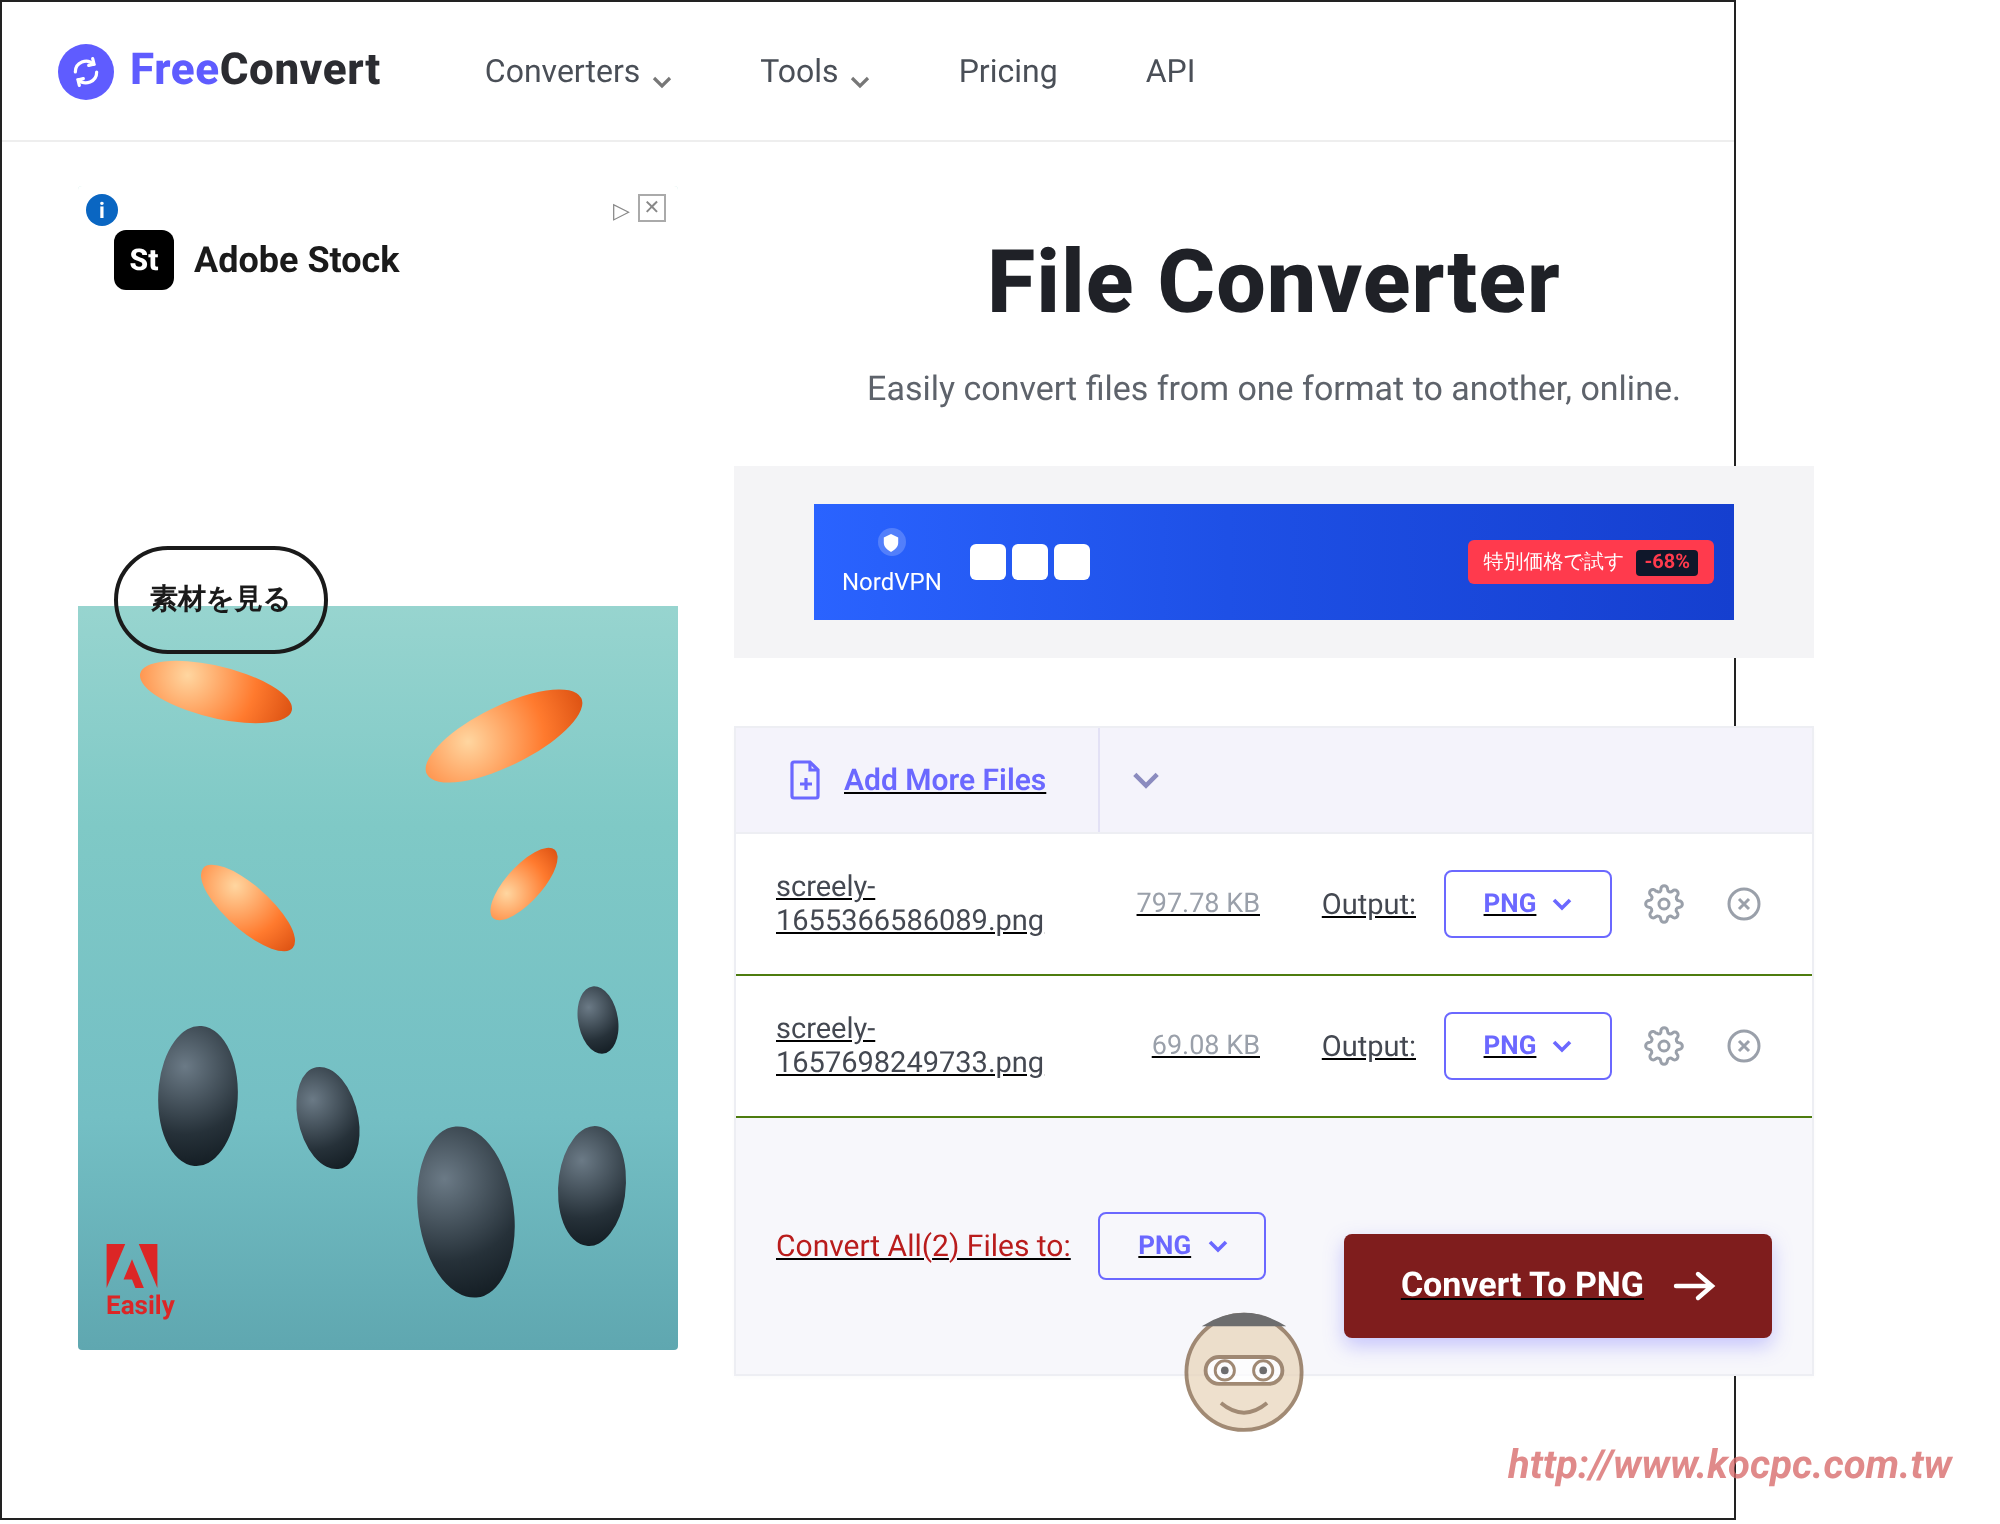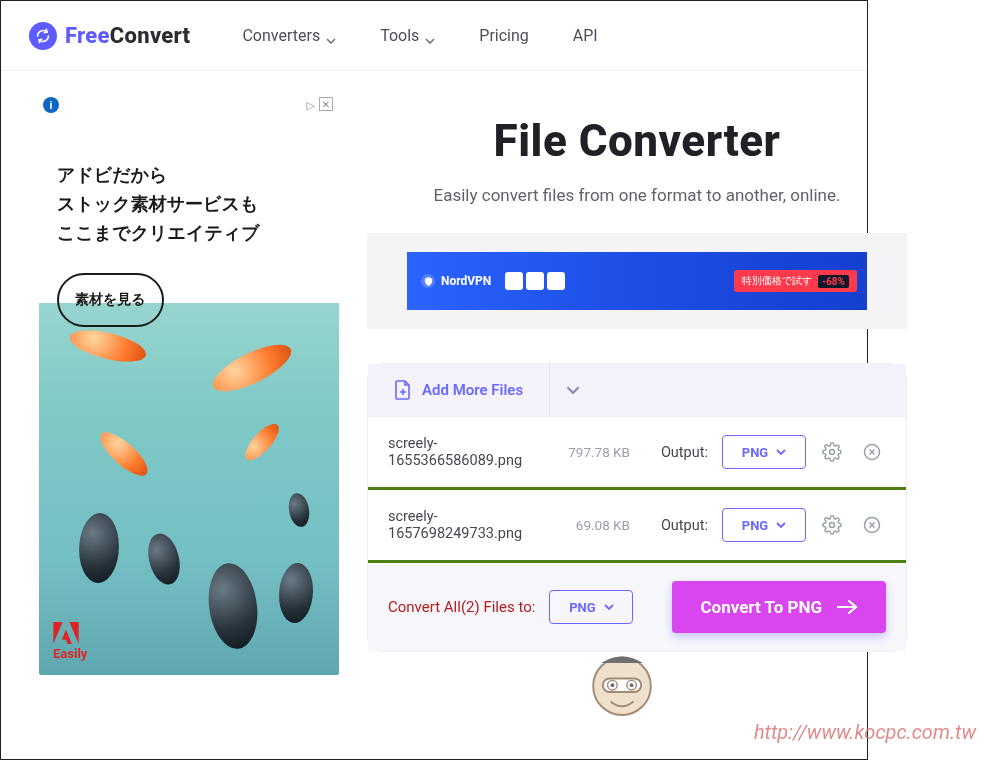--- a/index.html
+++ b/index.html
@@ -69,73 +69,73 @@
   .hero-title { margin-top: 22px; font-size: 44px; font-weight: 800; color: #1f2127; text-align: center; letter-spacing:.5px;}
   .hero-sub { margin-top: 18px; font-size: 17px; color: #5e636b; text-align: center; }
 
   .banner-wrap { margin: 28px auto 0; width: 540px; height: 96px; background:#f4f4f6; display:flex; align-items:center; justify-content:center; position:relative; }
   .banner {
     width: 460px; height: 58px;
     background: linear-gradient(90deg,#2a63ff 0%, #1e50e6 45%, #153fcf 100%);
     display:flex; align-items:center; color:#fff; font-size:12px;
     position:relative; padding-left:14px;
   }
-  .banner .nv { display:flex; align-items:center; gap:6px; font-weight:700; font-size:12px; }
+  .banner .nv { display:flex; align-items:center; gap:6px; font-weight:400; font-size:12px;flex-direction:column; }
   .banner .nv-shield { width:14px; height:14px; border-radius:50%; background:#fff3; display:flex; align-items:center; justify-content:center;}
   .banner .dice { margin-left:14px; display:flex; gap:3px; align-items:center;}
   .banner .die { width:18px; height:18px; background:#fff; border-radius:3px; position:relative;}
   .banner .die::after{content:"";position:absolute;inset:0;border-radius:3px;}
   .banner .jp { margin-left:16px; line-height:1.3; font-size:11px; }
   .banner .cta { margin-left:auto; margin-right:10px; background:#ff3a4d; border-radius:3px; font-size:10px; padding:4px 8px; display:flex; align-items:center; gap:6px;}
   .banner .disc { background:#0f172a; color:#ff3a4d; font-weight:700; border-radius:2px; padding:1px 4px; }
 
   
-  .panel { margin-top: 34px; background:#fff; border:1px solid #edeef3; border-radius:16px; box-shadow: 0 1px 2px rgba(0,0,0,.02); }
+  .panel { margin-top: 34px; background:#fff; border:1px solid #edeef3; border-radius:0; box-shadow: 0 1px 2px rgba(0,0,0,.02); text-decoration: underline; }
   .panel-toolbar { display:flex; align-items:stretch; border-bottom:1px solid #edeef3; background:#f4f3fb; }
   .add-btn {
     display:flex; align-items:center; gap:10px; padding:16px 26px;
     color:#6b68ff; font-weight:600; font-size:15px;
     border-right:1px solid #e3e1f5; cursor:pointer;
   }
   .add-chevron {
     width:46px; display:flex; align-items:center; justify-content:center;
     color:#8b8bbf; cursor:pointer;
   }
   .file-row {
     display:flex; align-items:center; padding:18px 20px;
-    border-bottom:3px solid #4d7c0f; font-size:14.5px;
+    border-bottom:1px solid #4d7c0f; font-size:14.5px;
   }
   .file-name { flex:1; color:#444851; }
   .file-size { width:100px; color:#9aa0aa; text-align:right; font-size:13.5px; }
   .file-output { width:84px; text-align:right; color:#444851; padding-right:6px;}
   .fmt-select {
     width:84px; height:34px; border:1.5px solid #6b68ff; border-radius:4px;
     display:flex; align-items:center; justify-content:center; gap:8px;
     color:#6b68ff; font-weight:700; font-size:13px; cursor:pointer; margin-left:8px;
   }
   .icon-btn { width:28px; height:28px; margin-left:12px; display:flex; align-items:center; justify-content:center; color:#9aa0aa; cursor:pointer; }
   .icon-btn svg { width:20px; height:20px; }
 
   .panel-footer {
     display:flex; align-items:center; padding:18px 20px; background:#f7f7fb;
   }
   .footer-label { color:#b91c1c; font-size:15px;text-align:right; }
   .convert-btn {
-    margin-left:auto; background:#d946ef; color:#fff; font-weight:700;
+    margin-left:auto; background:#7f1d1d; color:#fff; font-weight:700;
     font-size:17px; padding:16px 28px; border-radius:4px; display:flex; align-items:center; gap:14px;
-    cursor:pointer; box-shadow: 0 4px 10px rgba(107,104,255,.35);
+    cursor:pointer; box-shadow: 0 4px 10px rgba(107,104,255,.35); margin-top: 40px;
   }
 
   
   .watermark {
     position:absolute; right:24px; bottom:18px; pointer-events:none;
     text-align:right; opacity:.78;
   }
   .watermark .big { font-size:42px; font-weight:800; color:#b9b9b9; letter-spacing:2px; }
-  .watermark .url { font-size:20px; color:#d86a6a; font-style:italic; font-weight:400; }
+  .watermark .url { font-size:20px; color:#d86a6a; font-style:italic; font-weight:700; }
   .cartoon {
     position:absolute; right:330px; bottom:24px; width:96px; height:96px; pointer-events:none; opacity:.7;
   }
 </style>
 </head>
 <body>
 
 <div class="page-border">
 
   <div class="header">
@@ -179,24 +179,23 @@
   </div>
 
   <div class="content">
 
     <div class="ad-col">
       <div class="ad-box">
         <div class="ad-top-white"></div>
         <div class="ad-info-icon">i</div>
         <div class="ad-close">▷</div>
         <div class="ad-close2">✕</div>
-        <div class="ad-jp">
-          <div>アドビだから</div>
-          <div>ストック素材サービスも</div>
-          <div>ここまでクリエイティブ</div>
+        <div class="ad-st">
+          <span class="ad-st-badge">St</span>
+          <span>Adobe Stock</span>
         </div>
         <div class="ad-pill">素材を見る</div>
 
         <span class="fish orange" style="top:240px; left:30px; width:78px; height:26px; transform:rotate(12deg)"></span>
         <span class="fish orange" style="top:260px; left:170px; width:86px; height:30px; transform:rotate(-28deg)"></span>
         <span class="fish orange" style="top:350px; left:55px; width:60px; height:22px; transform:rotate(40deg)"></span>
         <span class="fish orange" style="top:340px; left:200px; width:46px; height:18px; transform:rotate(-50deg)"></span>
         <span class="fish dark" style="top:420px; left:40px; width:40px; height:70px; transform:rotate(6deg)"></span>
         <span class="fish dark" style="top:440px; left:110px; width:30px; height:52px; transform:rotate(-10deg)"></span>
         <span class="fish dark" style="top:470px; left:170px; width:48px; height:86px; transform:rotate(-4deg)"></span>

